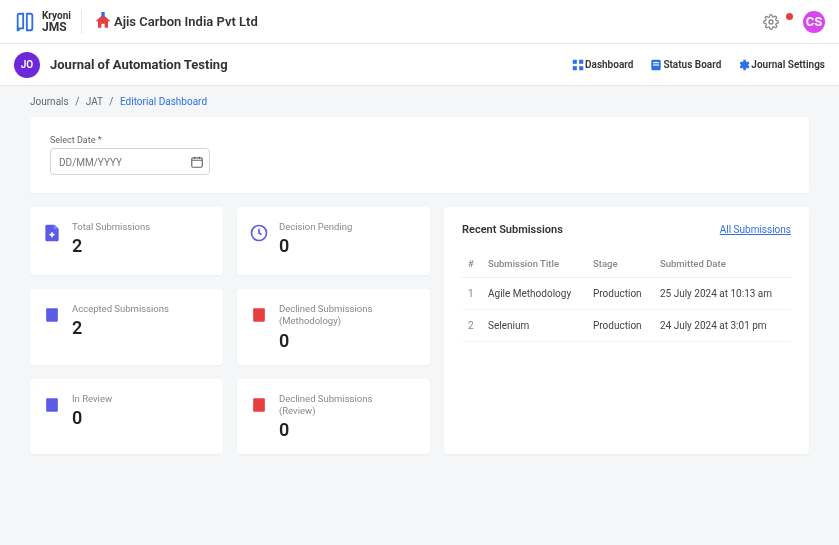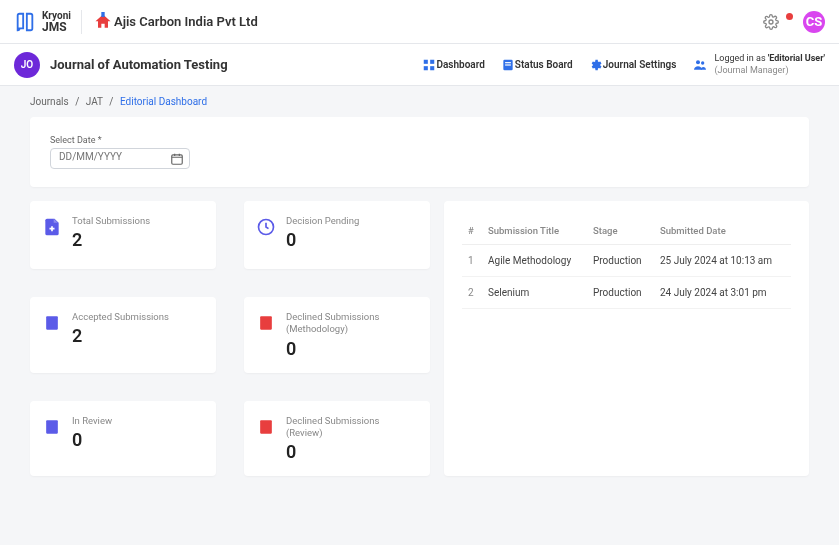--- a/index.html
+++ b/index.html
@@ -34,25 +34,25 @@
   .breadcrumb a { color: #666; text-decoration: none; cursor: pointer; text-align: right; }
   .breadcrumb .active { color: #2f6fe8; }
   .breadcrumb .sep { margin: 0 4px; }
   
   .content { padding: 0 30px 20px; }
   .banner { background: #fff; border-radius: 4px; padding: 18px 20px; display: flex; align-items: center; justify-content: space-between; margin-bottom: 14px; box-shadow: 0 1px 2px rgba(0,0,0,0.04); }
   .banner-text { color: #2f6fe8; font-size: 17px; font-weight: 500; }
   .date-field { }
   .date-label { font-size: 9px; color: #666; margin-bottom: 3px; }
   .date-input-wrap { position: relative; }
-  .date-input { border: 1px solid #d1d5db; border-radius: 4px; padding: 2px 28px 6px 8px; font-size: 10px; width: 140px; color: #999; }
+  .date-input { border: 1px solid #d1d5db; border-radius: 4px; padding: 8px 28px 6px 8px; font-size: 10px; width: 160px; color: #999; }
   .cal-icon { position: absolute; right: 6px; top: 50%; transform: translateY(-50%); width: 14px; height: 14px; color: #666; pointer-events: none; }
   
   .grid { display: flex; gap: 14px; }
-  .stats-col { display: grid; grid-template-columns: 1fr 1fr; gap: 28px; width: 400px; }
+  .stats-col { display: grid; grid-template-columns: 1fr 1fr; gap: 14px; width: 400px; }
   .stat-card { background: #fff; border-radius: 4px; padding: 14px 14px 14px 12px; display: flex; align-items: flex-start; gap: 10px; box-shadow: 0 1px 2px rgba(0,0,0,0.04); min-height: 68px; }
   .stat-icon { width: 20px; height: 20px; flex-shrink: 0; display: flex; align-items: center; justify-content: center; margin-top: 2px; }
   .stat-body { }
   .stat-label { font-size: 9.5px; color: #888; line-height: 1.3; }
   .stat-value { font-size: 18px; font-weight: 600; color: #222; margin-top: 2px; }
   
   .recent-card { background: #fff; border-radius: 4px; padding: 16px 18px; flex: 1; box-shadow: 0 1px 2px rgba(0,0,0,0.04); }
   .recent-head { display: flex; justify-content: space-between; align-items: center; margin-bottom: 14px; }
   .recent-title { font-size: 11px; font-weight: 600; }
   .recent-link { color: #2f6fe8; font-size: 10px; text-decoration: underline; cursor: pointer; }
@@ -124,32 +124,20 @@
         </svg>
       <span>Status Board</span>
     </div>
     <div class="nav-item">
       <svg viewBox="0 0 24 24" fill="#2f6fe8">
           <circle cx="12" cy="12" r="3" fill="#fff"></circle>
           <path d="M19.4 13a7.5 7.5 0 0 0 0-2l2-1.6-2-3.4-2.4.9a7.5 7.5 0 0 0-1.7-1L15 3h-4l-.3 2.9a7.5 7.5 0 0 0-1.7 1l-2.4-.9-2 3.4L6.6 11a7.5 7.5 0 0 0 0 2l-2 1.6 2 3.4 2.4-.9a7.5 7.5 0 0 0 1.7 1L11 21h4l.3-2.9a7.5 7.5 0 0 0 1.7-1l2.4.9 2-3.4z"></path>
         </svg>
       <span>Journal Settings</span>
     </div>
-    <div class="logged-wrap">
-      <svg viewBox="0 0 24 24" fill="#2f6fe8">
-          <circle cx="9" cy="8" r="3"></circle>
-          <circle cx="16" cy="9" r="2.5"></circle>
-          <path d="M3 19c0-3 3-5 6-5s6 2 6 5"></path>
-          <path d="M13 19c0-2 2-4 4-4s4 2 4 4"></path>
-        </svg>
-      <div class="logged-in">
-        <div><span>Logged in as </span><b>'Editorial User'</b></div>
-        <div class="role">(Journal Manager)</div>
-      </div>
-    </div>
   </div>
 </div>
 
 <div class="breadcrumb">
   <a>Journals</a>
   <span class="sep">/</span>
   <a>JAT</a>
   <span class="sep">/</span>
   <span class="active">Editorial Dashboard</span>
 </div>
@@ -238,20 +226,24 @@
             </svg>
           </span>
         <div class="stat-body">
           <div class="stat-label"><span>Declined Submissions</span><br><span>(Review)</span></div>
           <div class="stat-value">0</div>
         </div>
       </div>
     </div>
 
     <div class="recent-card">
+      <div class="recent-head">
+        <div class="recent-title">Recent Submissions</div>
+        <a class="recent-link">All Submissions</a>
+      </div>
       <table class="rtable">
         <thead>
           <tr>
             <th>#</th>
             <th>Submission Title</th>
             <th>Stage</th>
             <th>Submitted Date</th>
           </tr>
         </thead>
         <tbody>

